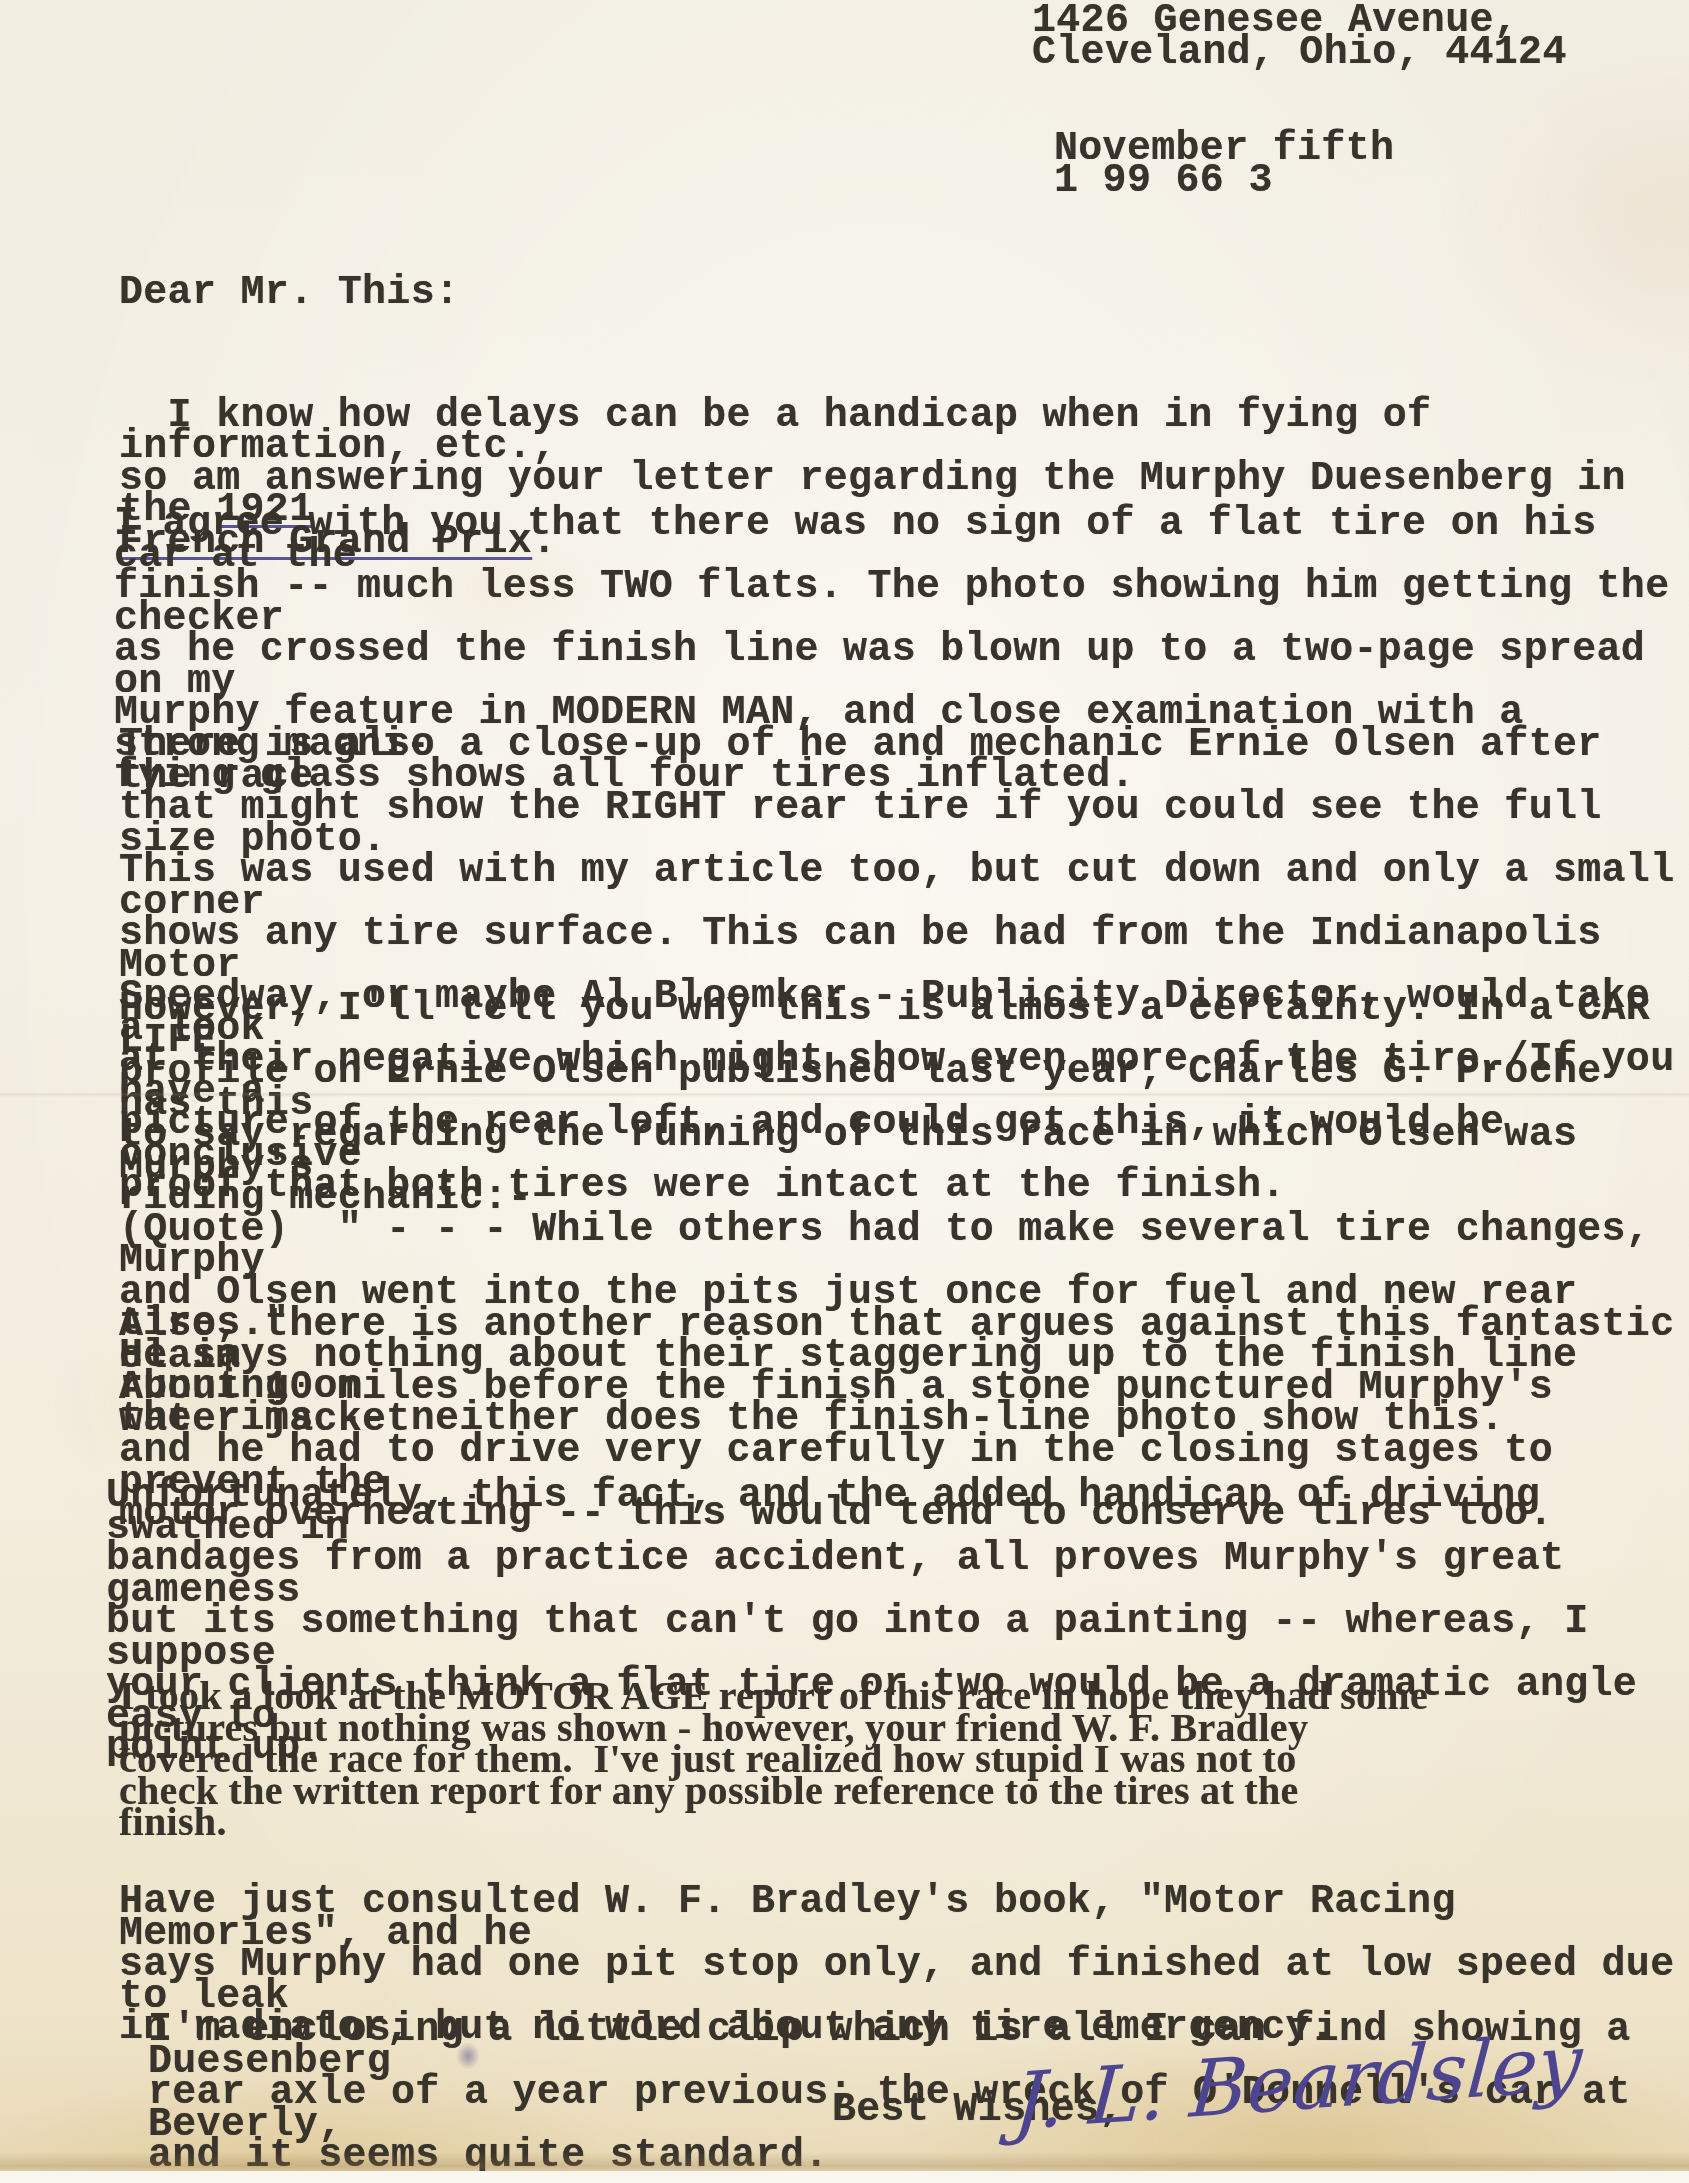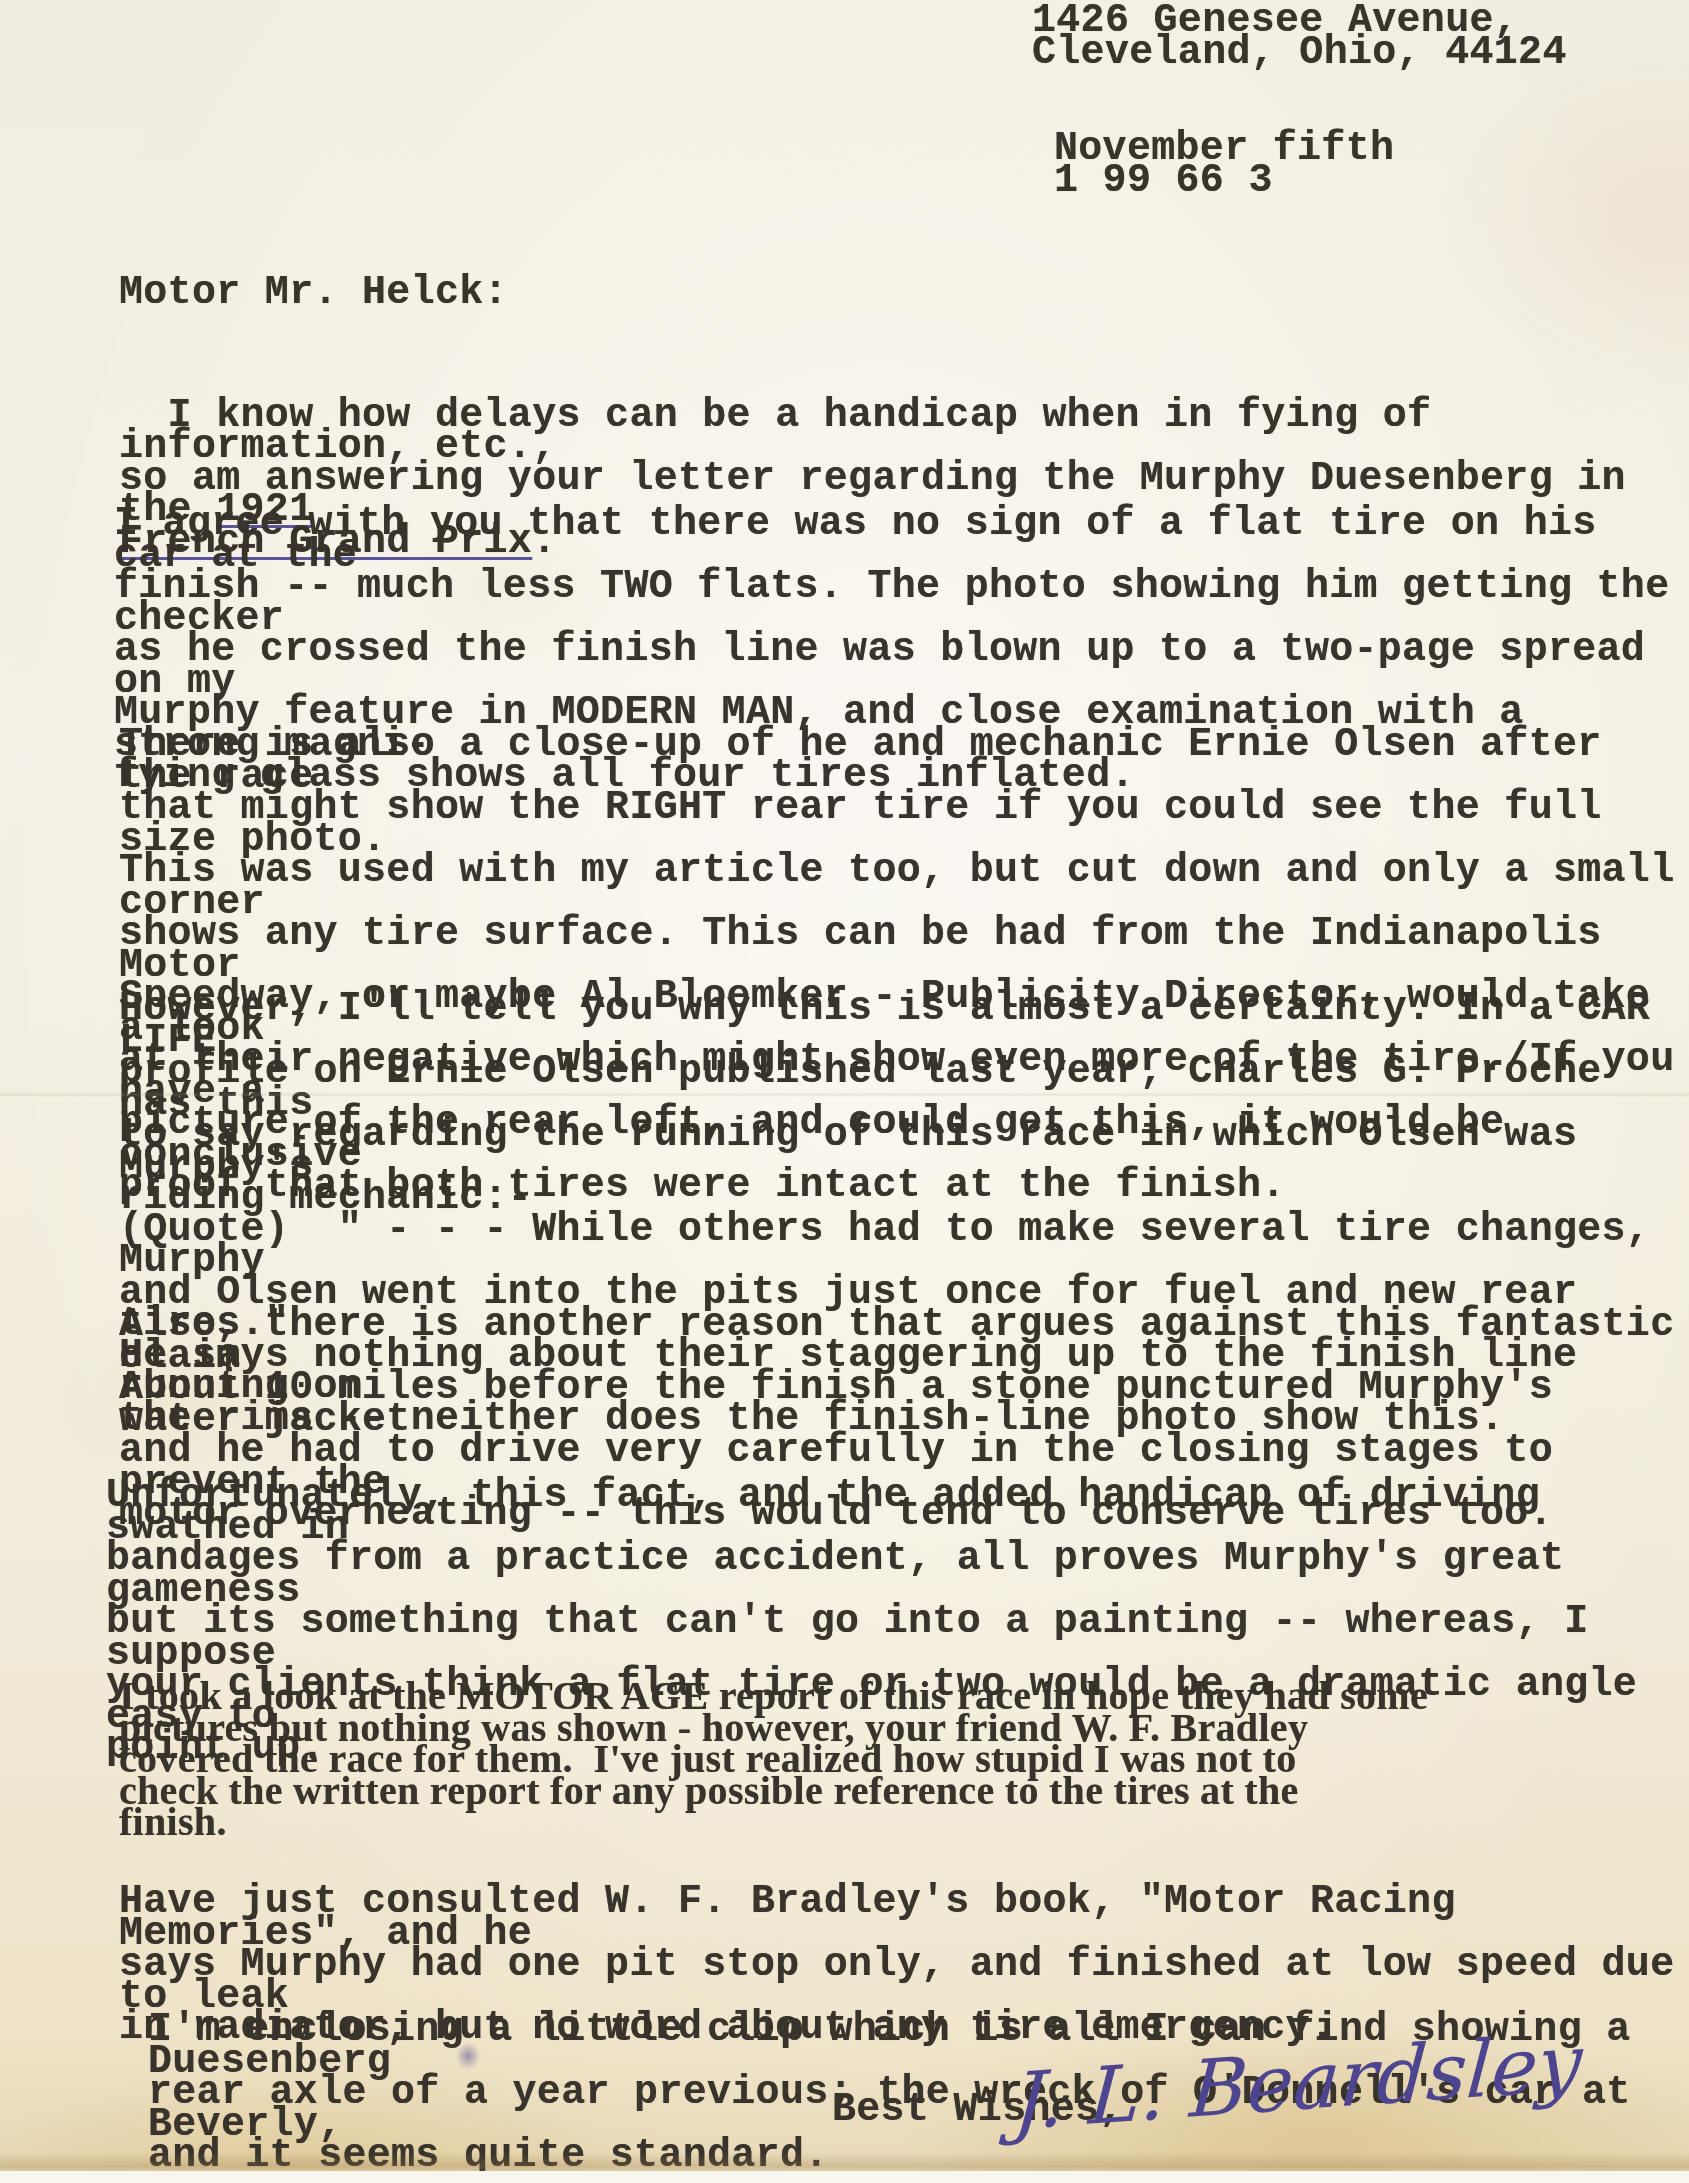--- a/index.html
+++ b/index.html
@@ -64,21 +64,21 @@
 </style>
 </head>
 <body>
 
 <div class="typed" style="left:1032px; top:5.3px;">1426 Genesee Avenue,
 Cleveland, Ohio, 44124</div>
 
 <div class="typed" style="left:1034px; top:133px;margin-left:20px;">November fifth
 1 99 66 3</div>
 
-<div class="typed" style="left:119px; top:277px;">Motor Mr. Helck:</div>
+<div class="typed" style="left:119px; top:277px;">Dear Mr. This:</div>
 
 <div class="typed" style="left:119px; top:368px;">
   <span>I know how delays can be a handicap when in fying of information, etc.,
 so am answering your letter regarding the Murphy Duesenberg in the </span><span class="pen-underline">1921</span><span>
 </span><span class="pen-underline">French Grand Prix</span><span>.</span>
 </div>
 
 <div class="typed" style="left:114px; top:508px;">I agree with you that there was no sign of a flat tire on his car at the
 finish -- much less TWO flats. The photo showing him getting the checker
 as he crossed the finish line was blown up to a two-page spread on my

